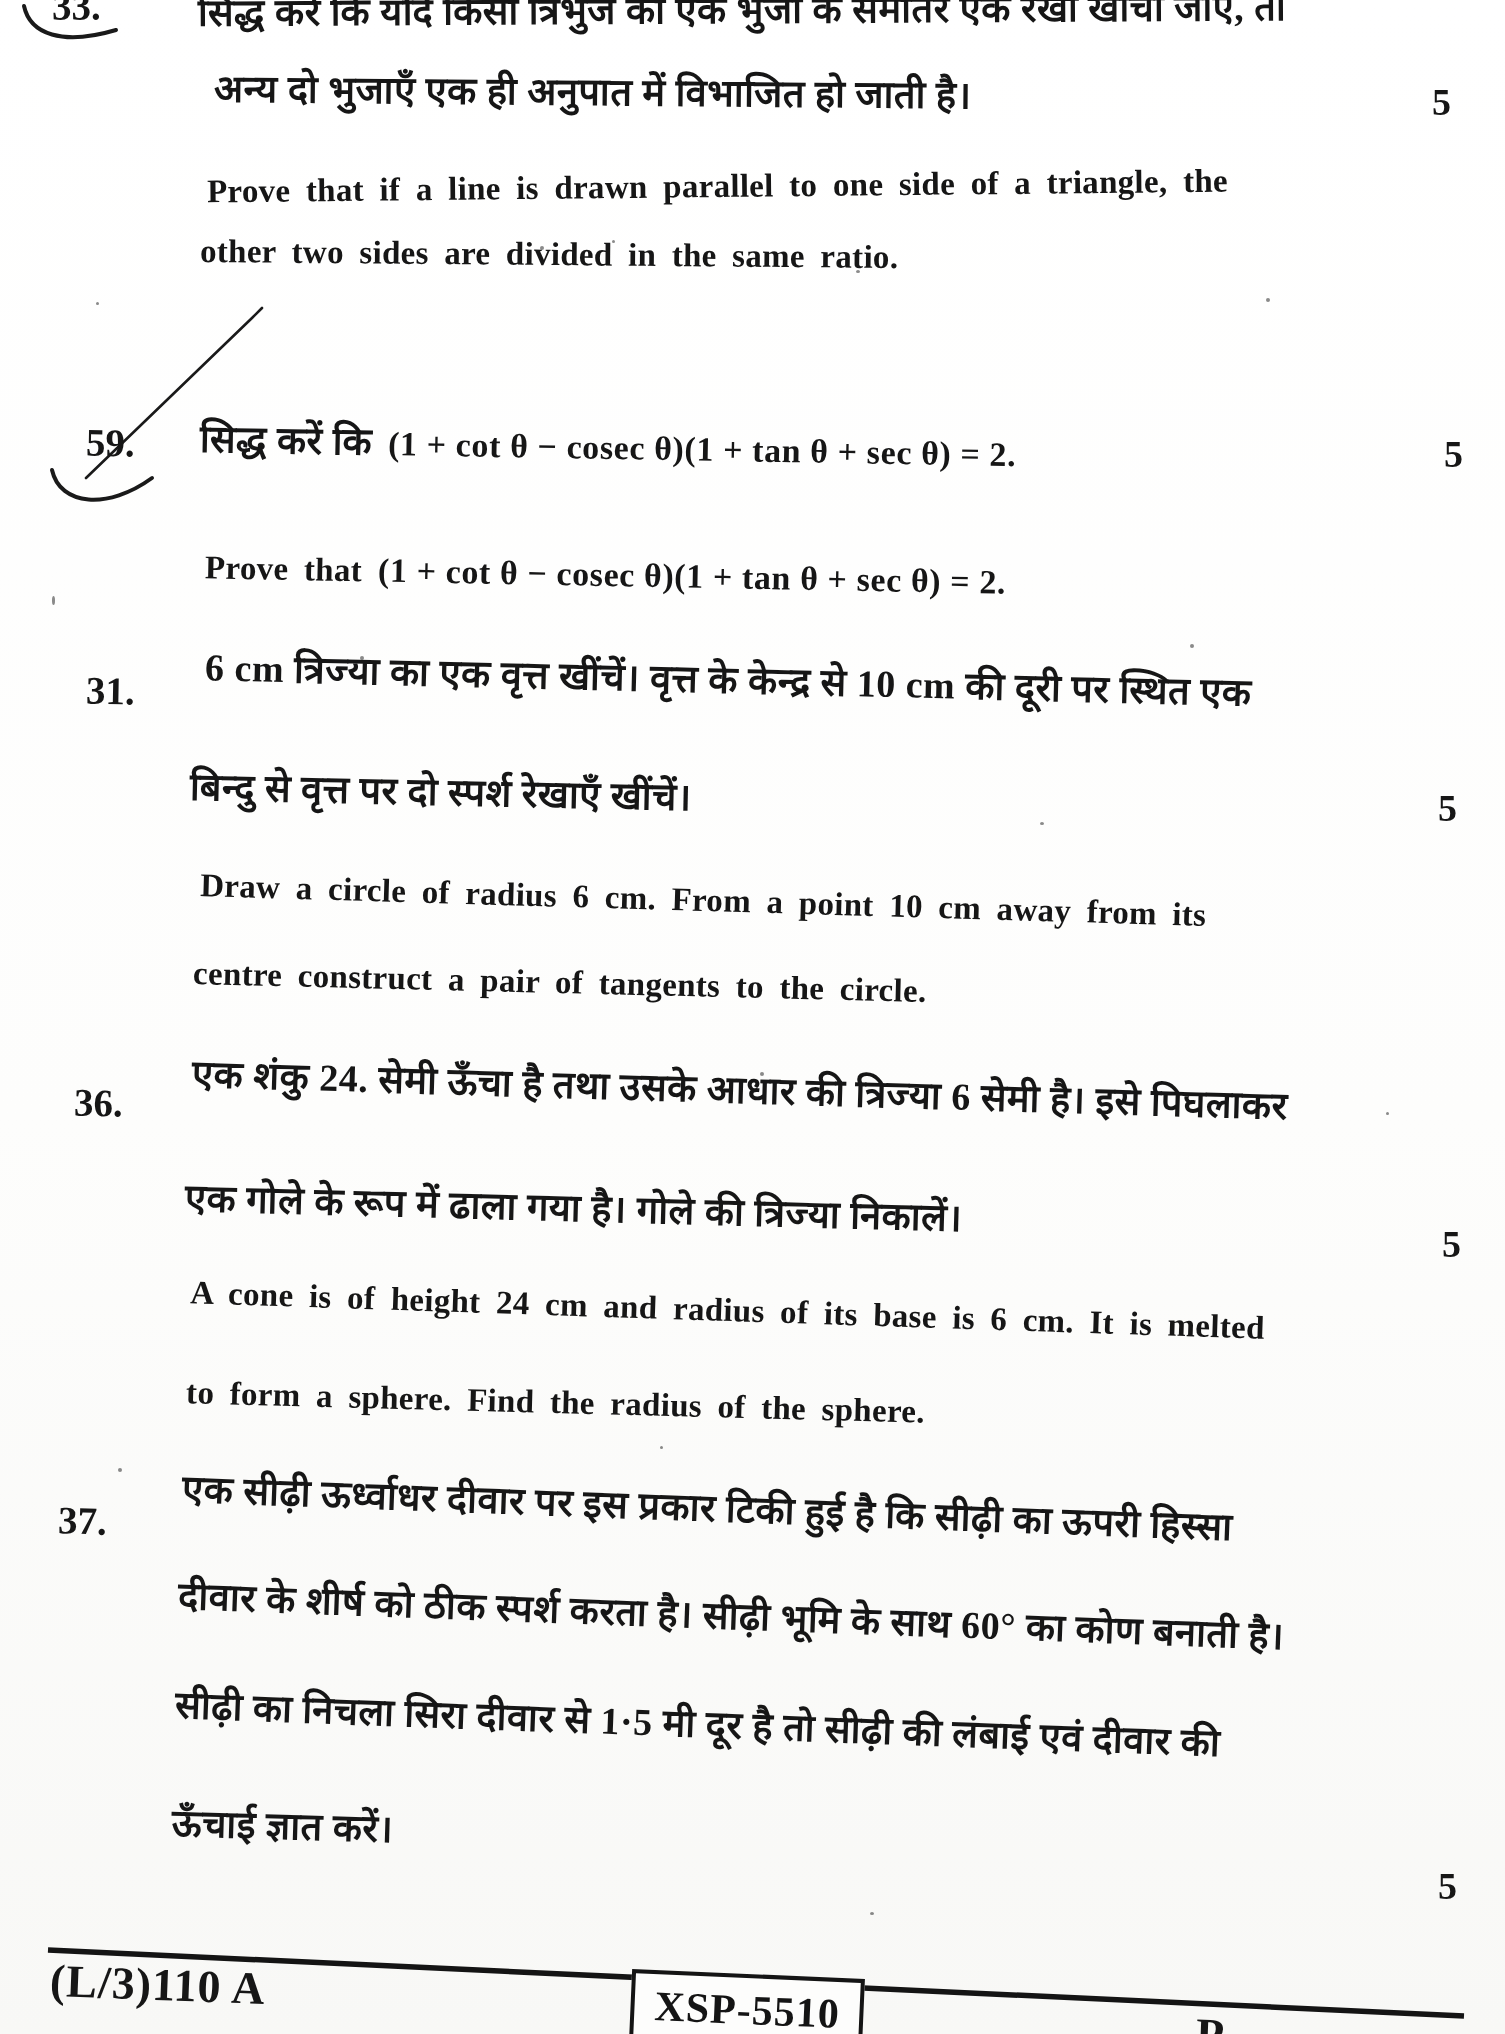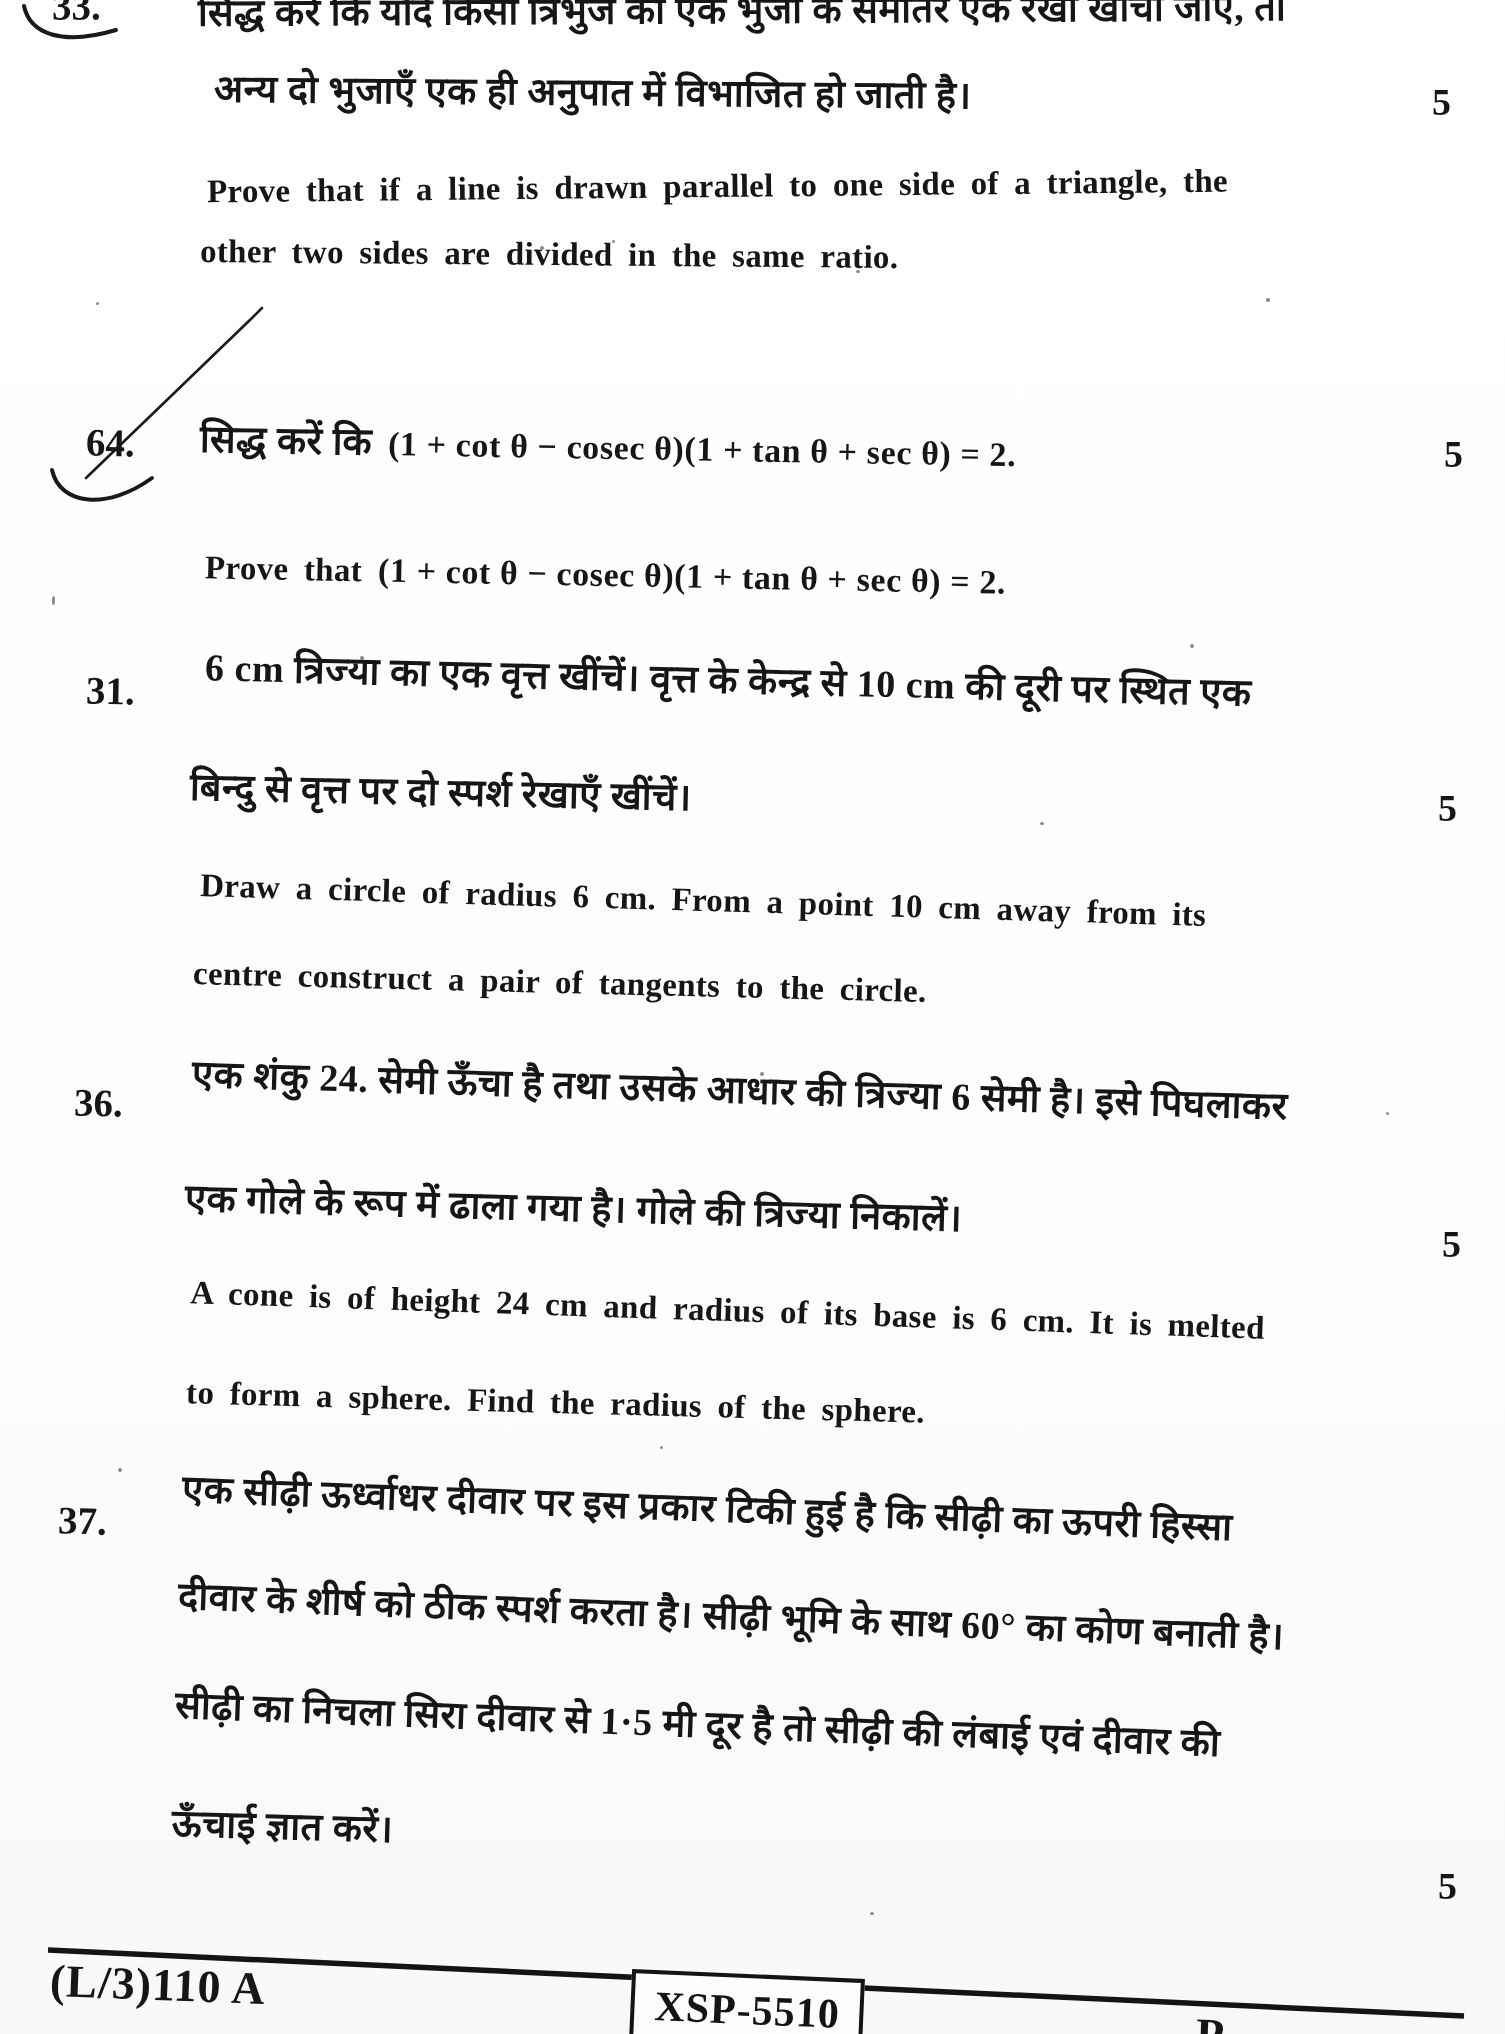--- a/index.html
+++ b/index.html
@@ -65,21 +65,21 @@
     <path d="M 48 1950 L 1464 2016" fill="none" stroke="#141414" stroke-width="5.5" stroke-linecap="butt"></path>
   </svg>
 
   <div class="ln qnum" style="left:52px; top:-16px;">33.</div>
   <div class="ln hi" style="left:198px; top:-18px; transform:rotate(-0.3deg);">सिद्ध करें कि यदि किसी त्रिभुज की एक भुजा के समांतर एक रेखा खींची जाए, तो</div>
   <div class="ln hi" style="left:214px; top:64px; transform:rotate(0.5deg);">अन्य दो भुजाएँ एक ही अनुपात में विभाजित हो जाती है।</div>
   <div class="ln marks" style="left:1432px; top:80px;">5</div>
   <div class="ln en" style="left:207px; top:168px; transform:rotate(-0.6deg);">Prove that if a line is drawn parallel to one side of a triangle, the</div>
   <div class="ln en" style="left:200px; top:236px; transform:rotate(0.5deg);">other two sides are divided in the same ratio.</div>
 
-  <div class="ln qnum" style="left:86px; top:420px; transform:rotate(1deg);">64.</div>
+  <div class="ln qnum" style="left:86px; top:420px; transform:rotate(1deg);">59.</div>
   <div class="ln" style="left:200px; top:418px; transform:rotate(1deg);">
     <span class="hi">सिद्ध करें कि</span><span class="gap"></span><span class="formula">(1 + cot θ − cosec θ)(1 + tan θ + sec θ) = 2.</span>
   </div>
   <div class="ln marks" style="left:1444px; top:432px;">5</div>
   <div class="ln" style="left:205px; top:556px; transform:rotate(1.1deg);">
     <span class="en">Prove that</span><span class="gap"></span><span class="formula">(1 + cot θ − cosec θ)(1 + tan θ + sec θ) = 2.</span>
   </div>
 
   <div class="ln qnum" style="left:86px; top:668px; transform:rotate(1deg);">31.</div>
   <div class="ln hi" style="left:205px; top:652px; transform:rotate(1.4deg);">6 cm त्रिज्या का एक वृत्त खींचें। वृत्त के केन्द्र से 10 cm की दूरी पर स्थित एक</div>

